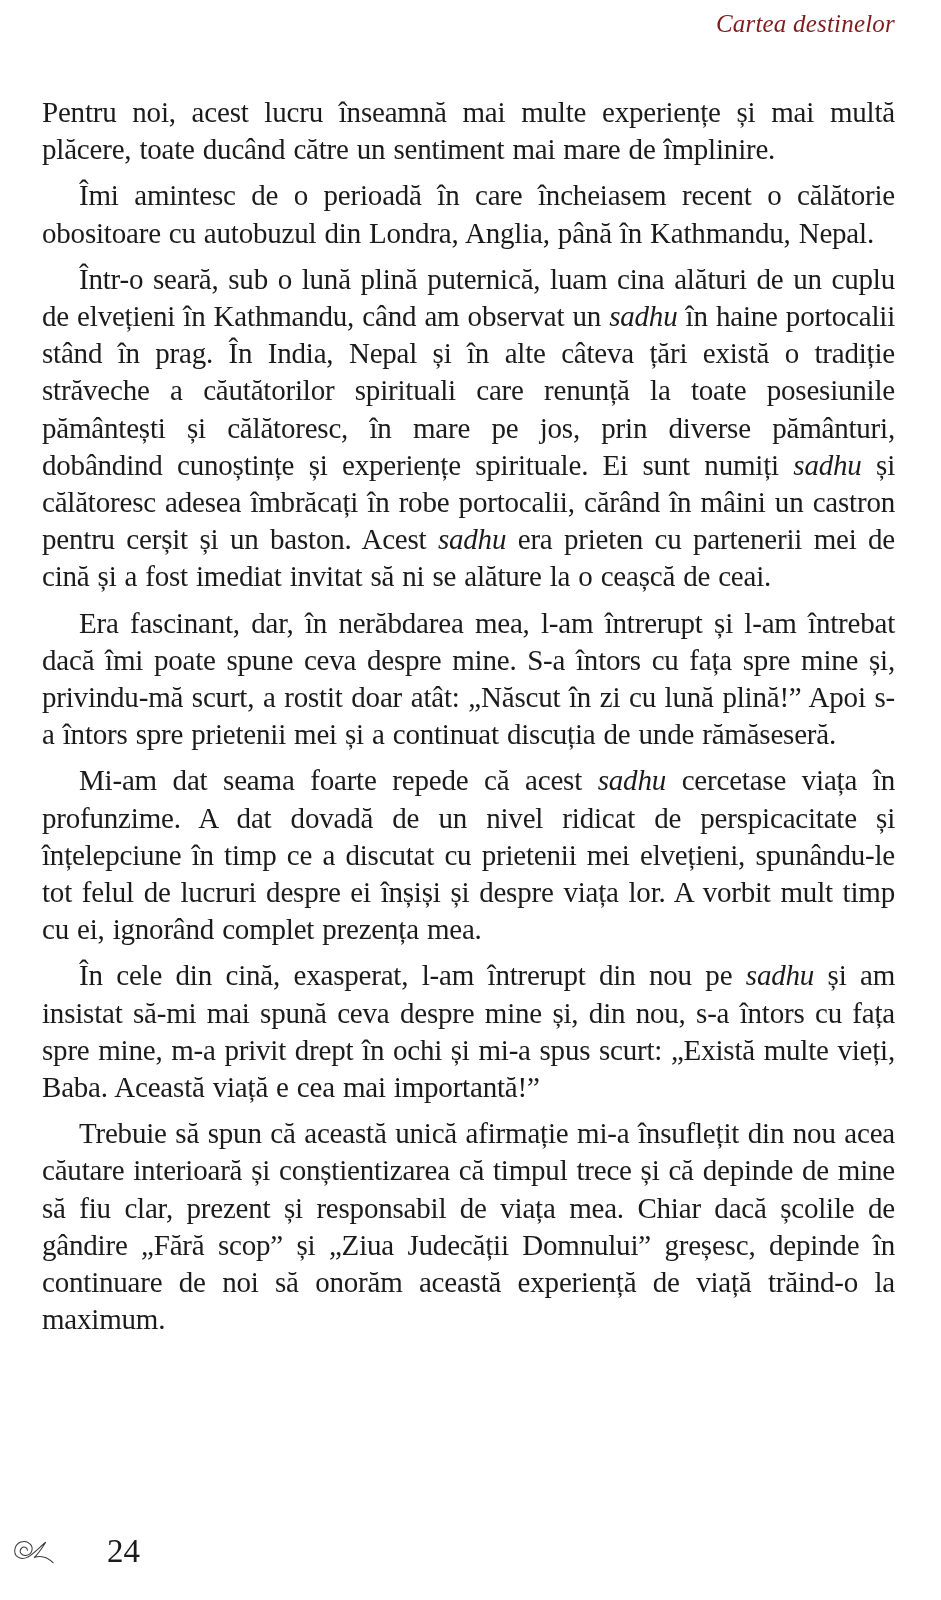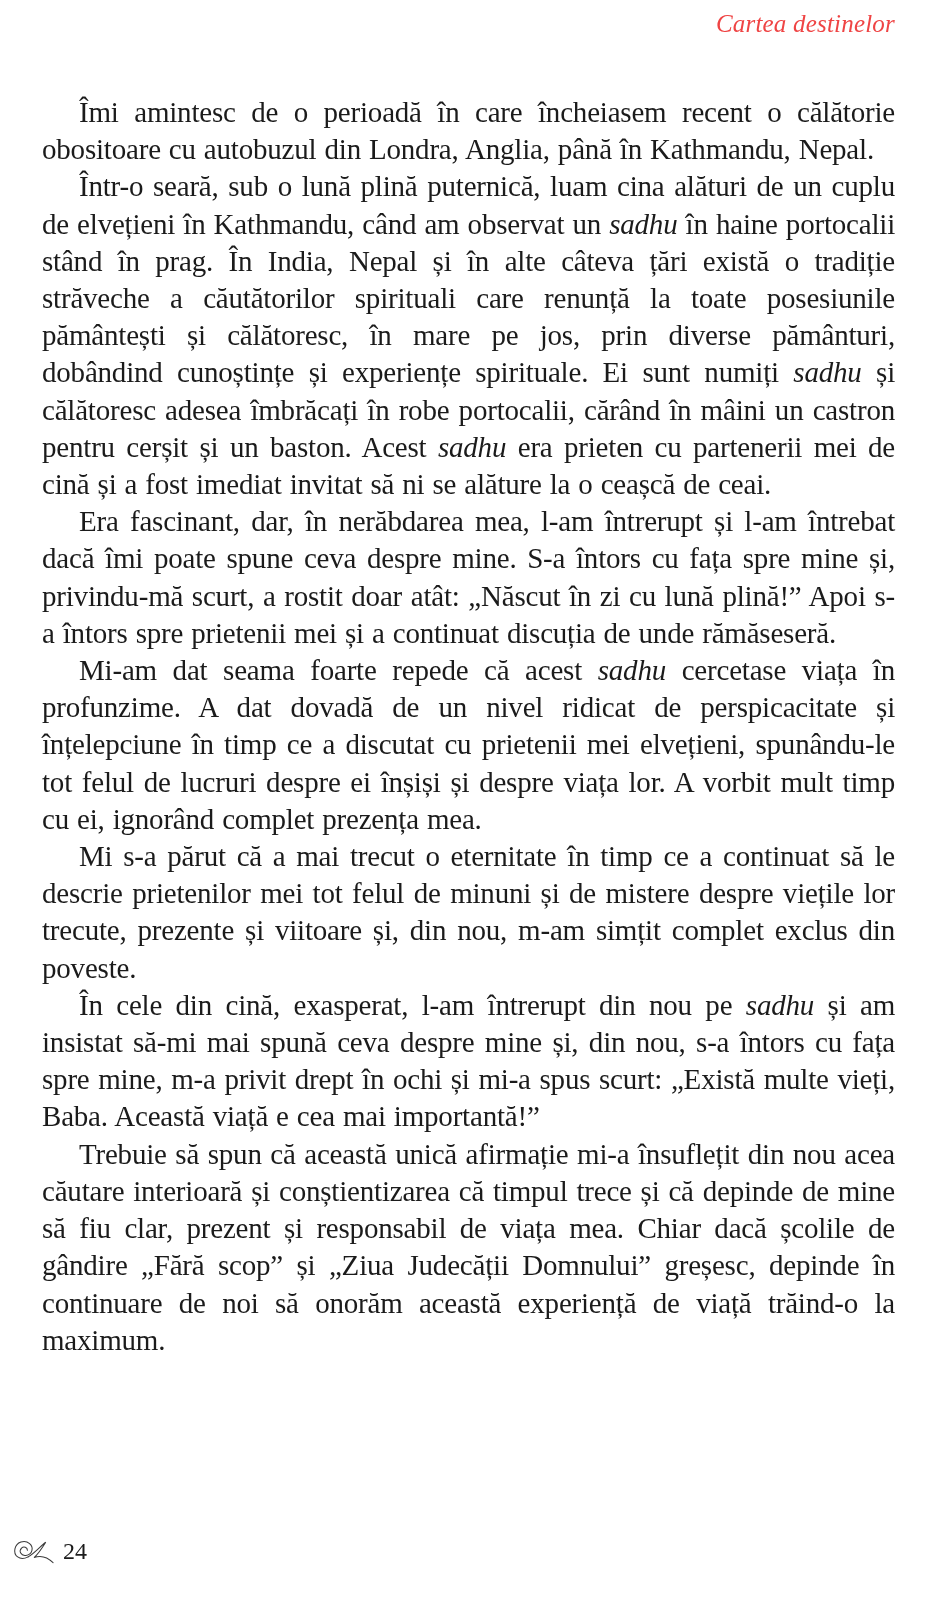--- a/index.html
+++ b/index.html
@@ -16,75 +16,77 @@
     font-family: "Liberation Serif", "DejaVu Serif", serif;
     overflow: hidden;
   }
   .running-head {
     position: absolute;
     top: 10px;
     right: 46px;
     font-style: italic;
     font-size: 25px;
     letter-spacing: 0.2px;
-    color: #ef4444;
+    color: #7f1d1d;
   }
   .text-column {
     position: absolute;
     top: 94px;
     left: 42px;
     width: 853px;
     font-size: 29px;
     line-height: 37.2px;
     text-align: justify;
     letter-spacing: -0.2px;
     word-spacing: 1px;
   }
   .para {
     margin: 0;
     padding: 0;
   }
   .para.indent {
     text-indent: 37px;
+    margin-top: 9px;
   }
   .para em {
     font-style: italic;
   }
   .footer {
     position: absolute;
     left: 12px;
     top: 1534px;
     display: flex;
     align-items: center;
     gap: 7px;
   }
   .flourish {
     width: 44px;
     height: 34px;
     display: block;
   }
   .page-number {
-    font-size: 24px;
+    font-size: 33px;
     color: #1b1b1b;
     line-height: 34px;
+    margin-left: 44px;
   }
 </style>
 </head>
 <body>
 
 <div class="page">
 
   <div class="running-head">Cartea destinelor</div>
 
   <div class="text-column">
+      <p class="para"><span>Pentru noi, acest lucru înseamnă mai multe experiențe și mai multă plăcere, toate ducând către un sentiment mai mare de împlinire.</span></p>
       <p class="para indent"><span>Îmi amintesc de o perioadă în care încheiasem recent o călătorie obositoare cu autobuzul din Londra, Anglia, până în Kathmandu, Nepal.</span></p>
       <p class="para indent"><span>Într-o seară, sub o lună plină puternică, luam cina alături de un cuplu de elvețieni în Kathmandu, când am observat un </span><em>sadhu</em><span> în haine portocalii stând în prag. În India, Nepal și în alte câteva țări există o tradiție străveche a căutătorilor spirituali care renunță la toate posesiunile pământești și călătoresc, în mare pe jos, prin diverse pământuri, dobândind cunoștințe și experiențe spirituale. Ei sunt numiți </span><em>sadhu</em><span> și călătoresc adesea îmbrăcați în robe portocalii, cărând în mâini un castron pentru cerșit și un baston. Acest </span><em>sadhu</em><span> era prieten cu partenerii mei de cină și a fost imediat invitat să ni se alăture la o ceașcă de ceai.</span></p>
       <p class="para indent"><span>Era fascinant, dar, în nerăbdarea mea, l-am întrerupt și l-am întrebat dacă îmi poate spune ceva despre mine. S-a întors cu fața spre mine și, privindu-mă scurt, a rostit doar atât: „Născut în zi cu lună plină!” Apoi s-a întors spre prietenii mei și a continuat discuția de unde rămăseseră.</span></p>
       <p class="para indent"><span>Mi-am dat seama foarte repede că acest </span><em>sadhu</em><span> cercetase viața în profunzime. A dat dovadă de un nivel ridicat de perspicacitate și înțelepciune în timp ce a discutat cu prietenii mei elvețieni, spunându-le tot felul de lucruri despre ei înșiși și despre viața lor. A vorbit mult timp cu ei, ignorând complet prezența mea.</span></p>
-      <p class="para indent"><span>Mi s-a părut că a mai trecut o eternitate în timp ce a continuat să le descrie prietenilor mei tot felul de minuni și de mistere despre viețile lor trecute, prezente și viitoare și, din nou, m-am simțit complet exclus din poveste.</span></p>
       <p class="para indent"><span>În cele din cină, exasperat, l-am întrerupt din nou pe </span><em>sadhu</em><span> și am insistat să-mi mai spună ceva despre mine și, din nou, s-a întors cu fața spre mine, m-a privit drept în ochi și mi-a spus scurt: „Există multe vieți, Baba. Această viață e cea mai importantă!”</span></p>
       <p class="para indent"><span>Trebuie să spun că această unică afirmație mi-a însuflețit din nou acea căutare interioară și conștientizarea că timpul trece și că depinde de mine să fiu clar, prezent și responsabil de viața mea. Chiar dacă școlile de gândire „Fără scop” și „Ziua Judecății Domnului” greșesc, depinde în continuare de noi să onorăm această experiență de viață trăind-o la maximum.</span></p>
     </div>
 
   <div class="footer">
     <svg class="flourish" viewBox="0 0 60 44" xmlns="http://www.w3.org/2000/svg">
       <path d="M22 30 C10 36, 2 28, 4 19 C6 10, 17 6, 24 12 C30 17, 28 27, 19 28 C12 29, 9 22, 13 18 C16 15, 21 17, 21 21" fill="none" stroke="#3a3a3a" stroke-width="1.4" stroke-linecap="round"></path>
       <path d="M22 30 C32 24, 40 14, 46 10 C41 18, 36 26, 30 31 C38 28, 48 30, 56 38" fill="none" stroke="#3a3a3a" stroke-width="1.4" stroke-linecap="round"></path>
     </svg>
     <div class="page-number">24</div>

